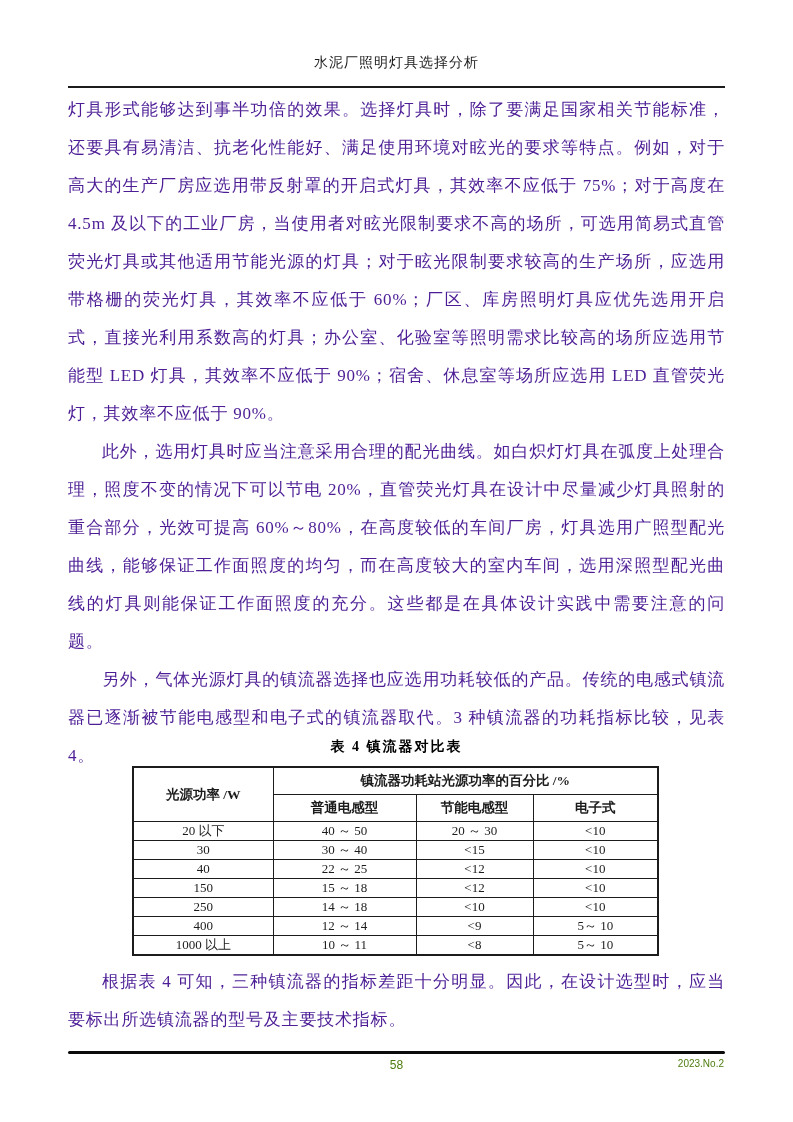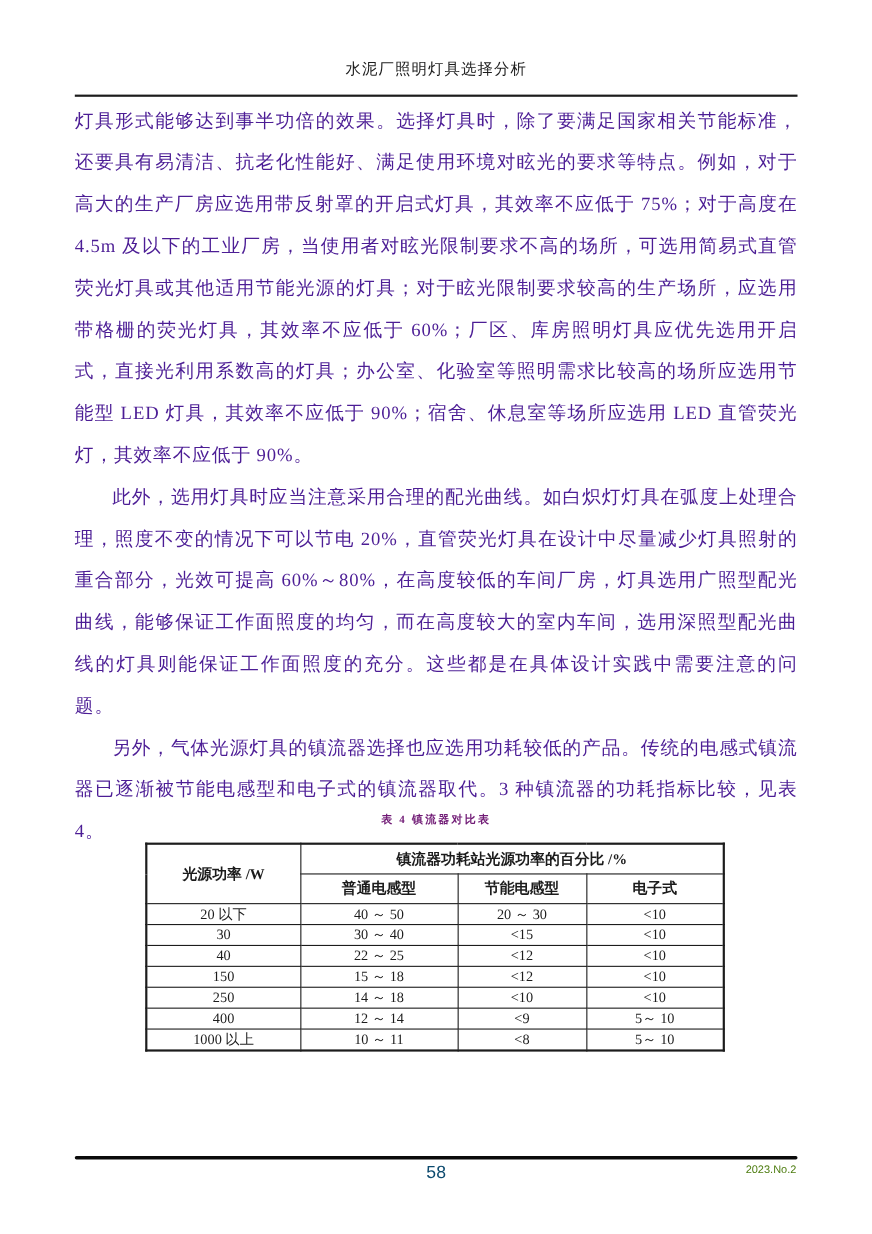--- a/index.html
+++ b/index.html
@@ -48,24 +48,24 @@
     text-align: justify;
     color: #4c1d95;
   }
   p.indent { text-indent: 2em; }
   .table-caption {
     position: absolute;
     top: 738px;
     left: 68px;
     width: 657px;
     text-align: center;
-    font-size: 10px;
+    font-size: 14px;
     font-weight: bold;
     letter-spacing: 2px;
-    color: #701a75;
+    color: #000000;
   }
   table.ballast-table {
     position: absolute;
     top: 766px;
     left: 132px;
     width: 525px;
     border-collapse: collapse;
     table-layout: fixed;
     border: 2px solid #1c1c1c;
     font-size: 13px;
@@ -101,22 +101,22 @@
     background: #0b0b0b;
     border-radius: 2px;
   }
   .footer-page-number {
     position: absolute;
     top: 1058px;
     left: 68px;
     width: 657px;
     text-align: center;
     font-family: "Liberation Sans", "DejaVu Sans", sans-serif;
-    font-size: 16px;
-    color: #0c4a6e;
+    font-size: 12px;
+    color: #4d7c0f;
   }
   .footer-issue {
     position: absolute;
     top: 1058px;
     right: 69px;
     font-family: "Liberation Sans", "DejaVu Sans", sans-serif;
     font-size: 10px;
     color: #4d7c0f;
   }
 </style>
@@ -193,18 +193,21 @@
       </tr>
       <tr>
         <td>1000 以上</td>
         <td>10 ～ 11</td>
         <td>&lt;8</td>
         <td>5～ 10</td>
       </tr>
     </tbody>
   </table>
 
+  <div class="closing-text">
+    <p class="indent">根据表 4 可知，三种镇流器的指标差距十分明显。因此，在设计选型时，应当要标出所选镇流器的型号及主要技术指标。</p>
+  </div>
 
   <div class="footer-rule"></div>
   <div class="footer-page-number">58</div>
   <div class="footer-issue">2023.No.2</div>
 
 </div>
 
 </body></html>

